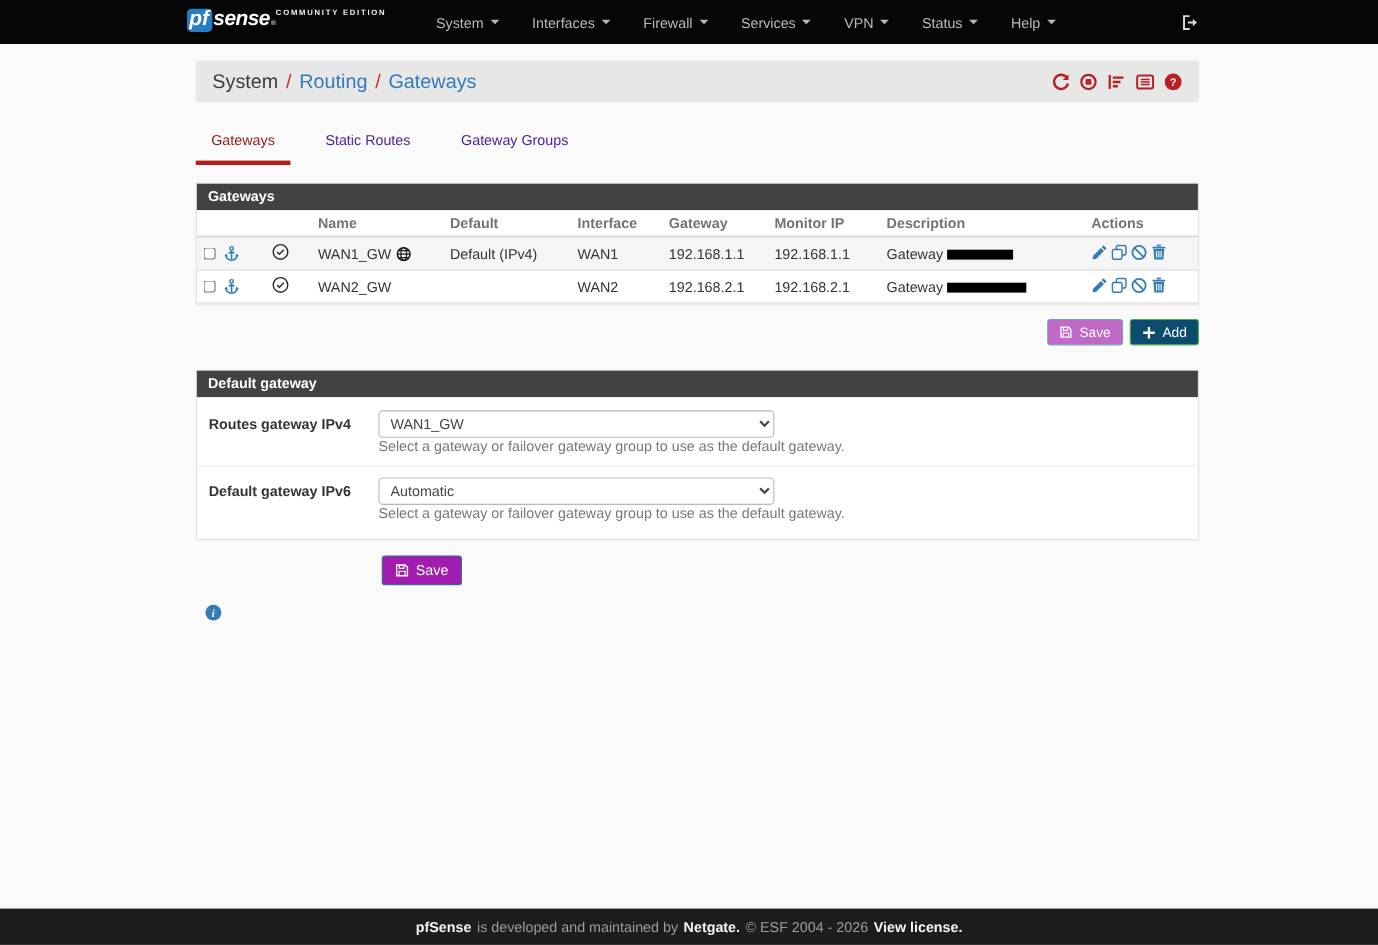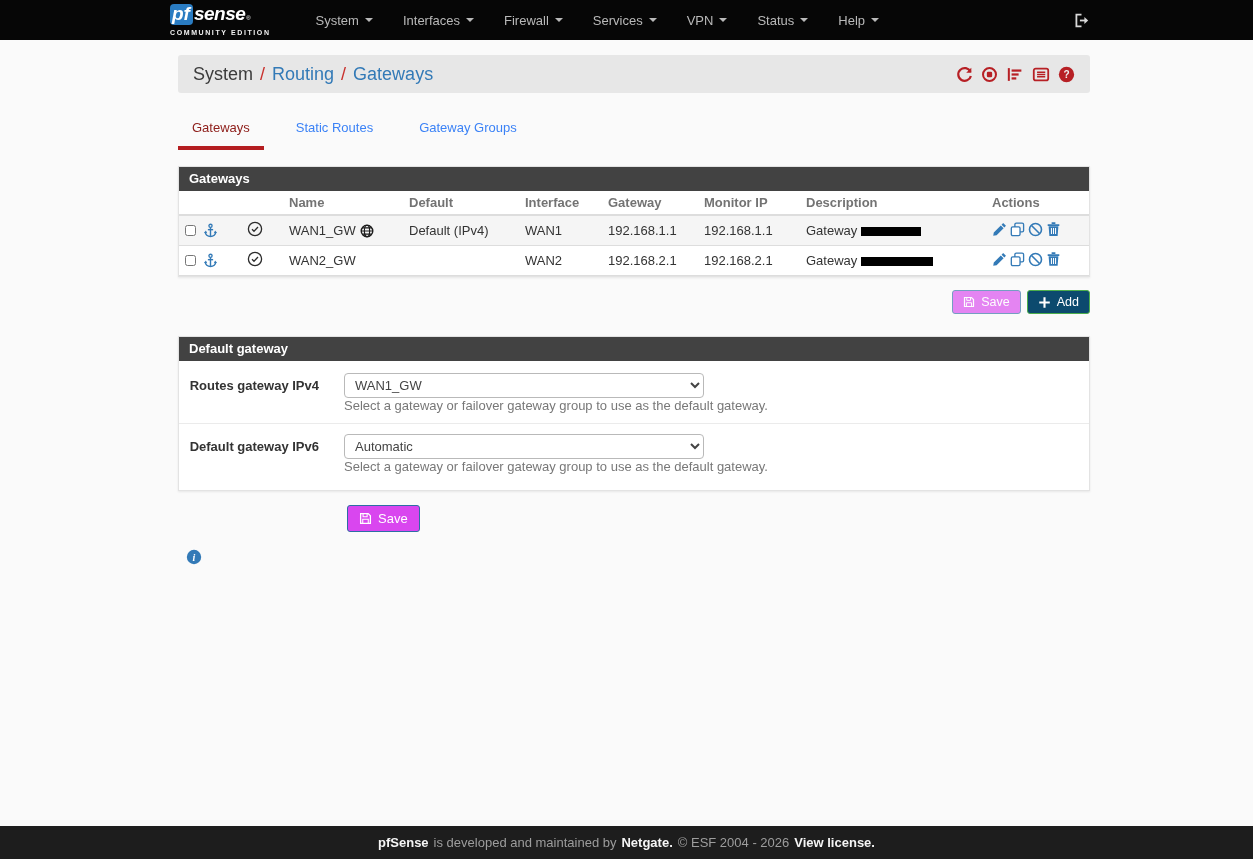--- a/index.html
+++ b/index.html
@@ -18,21 +18,21 @@
     background: #060606;
     display: flex;
     align-items: center;
   }
   .nav-inner {
     margin-left: 170px;
     width: 920px;
     display: flex;
     align-items: center;
   }
-  .logo { display: flex; flex-direction: column; margin-right: 30px; cursor: pointer; }
+  .logo { display: flex; flex-direction: row; margin-right: 30px; cursor: pointer; }
   .logo-top { display: flex; align-items: baseline; line-height: 20px; }
   .logo-pf {
     background: #2a7cc2; color: #fff; font-style: italic; font-weight: bold;
     font-size: 19px; padding: 0 3px 1px 2px; border-radius: 4px; margin-right: 1px;
   }
   .logo-sense { color: #fff; font-style: italic; font-weight: bold; font-size: 19px; letter-spacing: -.5px; }
   .logo-reg { color: #fff; font-size: 6px; margin-left: 1px; }
   .logo-edition { color: #f2f2f2; font-size: 7px; font-weight: bold; letter-spacing: 1.6px; margin-top: 1px; }
   .nav-menu { display: flex; list-style: none; }
   .nav-item {
@@ -63,21 +63,21 @@
   .breadcrumb { font-size: 18px; display: flex; align-items: center; gap: 7px; }
   .bc-root { color: #3c3c3c; }
   .bc-sep { color: #c9302c; }
   .bc-link { color: #337ab7; cursor: pointer; text-decoration: none; }
   .bc-icons { margin-left: auto; display: flex; align-items: center; gap: 8px; color: #b72025; }
   .bc-icons .icn { cursor: pointer; display: flex; align-items: center; }
 
   
   .tabs { display: flex; list-style: none; margin-top: 18px; }
   .tab {
-    font-size: 13px; color: #3b82f6; padding: 9px 14px 11px 14px; cursor: pointer;
+    font-size: 13px; color: #4c1d95; padding: 9px 14px 11px 14px; cursor: pointer;
     margin-right: 18px; border-bottom: 4px solid transparent;
   }
   .tab.active { border-bottom: 4px solid #b41d20; color: #8f201c; }
 
   
   .panel {
     background: #fff;
     border: 1px solid #e3e3e3;
     box-shadow: 0 1px 2px rgba(0,0,0,.08);
     margin-top: 16px;
@@ -105,21 +105,21 @@
   .redaction { display: inline-block; height: 9px; background: #000; vertical-align: middle; margin-left: 4px; }
 
   
   .btn-row { display: flex; justify-content: flex-end; gap: 6px; margin-top: 13px; }
   .btn {
     display: inline-flex; align-items: center; gap: 6px;
     font-size: 12.5px; color: #fff; border-radius: 3px; cursor: pointer;
     padding: 4px 10px; border: 1px solid transparent;
     font-family: "Liberation Sans", sans-serif;
   }
-  .btn-primary { background: #d946ef; border-color: #2e6da4; }
+  .btn-primary { background: #a21caf; border-color: #2e6da4; }
   .btn-disabled { opacity: .65; }
   .btn-success { background: #0c4a6e; border-color: #4cae4c; }
   .btn-save-lg { font-size: 13px; padding: 5px 11px; margin-top: 14px; margin-left: 169px; }
 
   
   .form-row { display: flex; padding: 10px 0 10px 0; border-bottom: 1px solid #ebebeb; }
   .form-row:last-child { border-bottom: none; padding-bottom: 14px; }
   .form-label {
     flex: 0 0 140px; margin-right: 25px; text-align: right;
     font-size: 13px; font-weight: bold; color: #333; padding-top: 5px;

